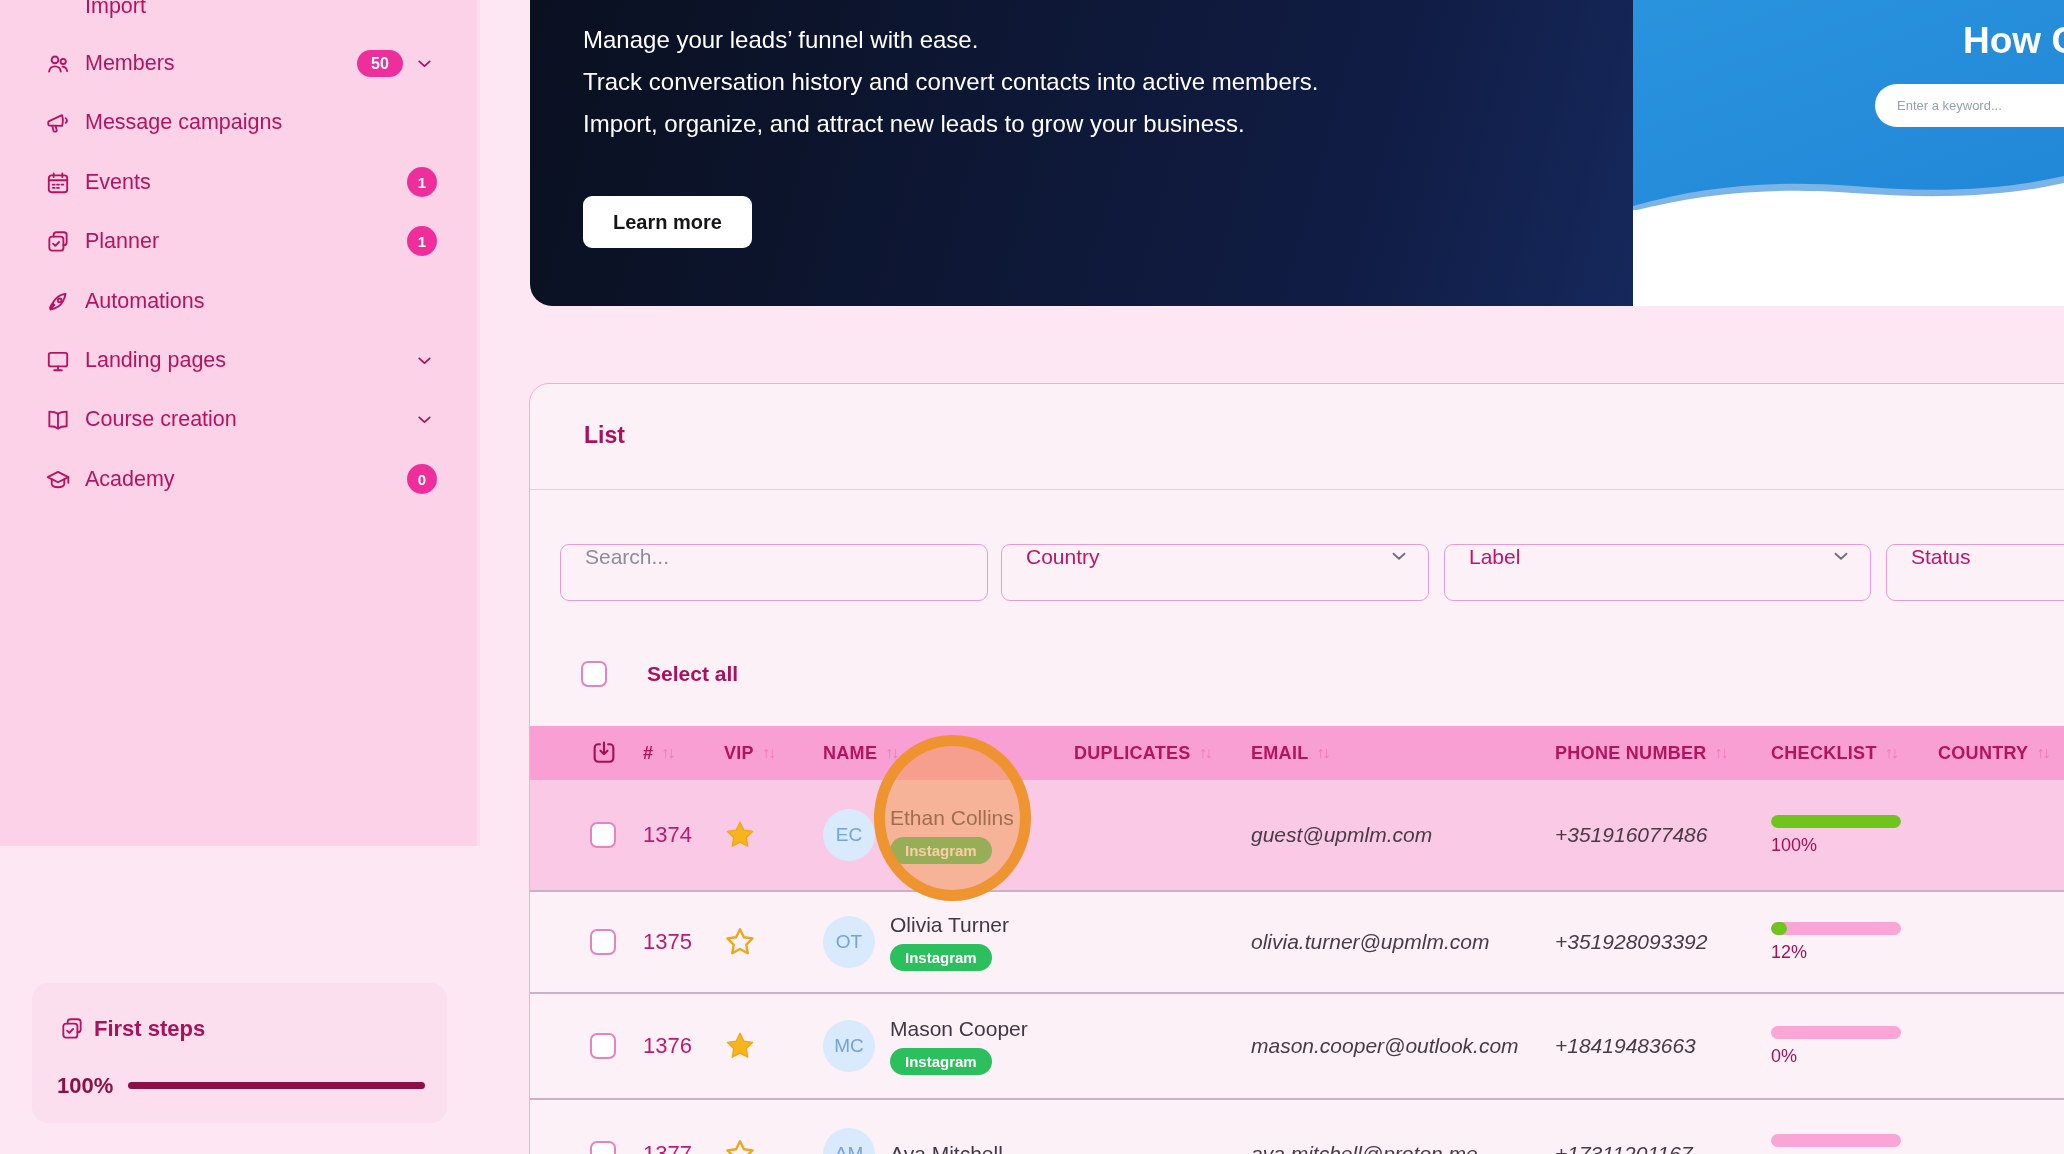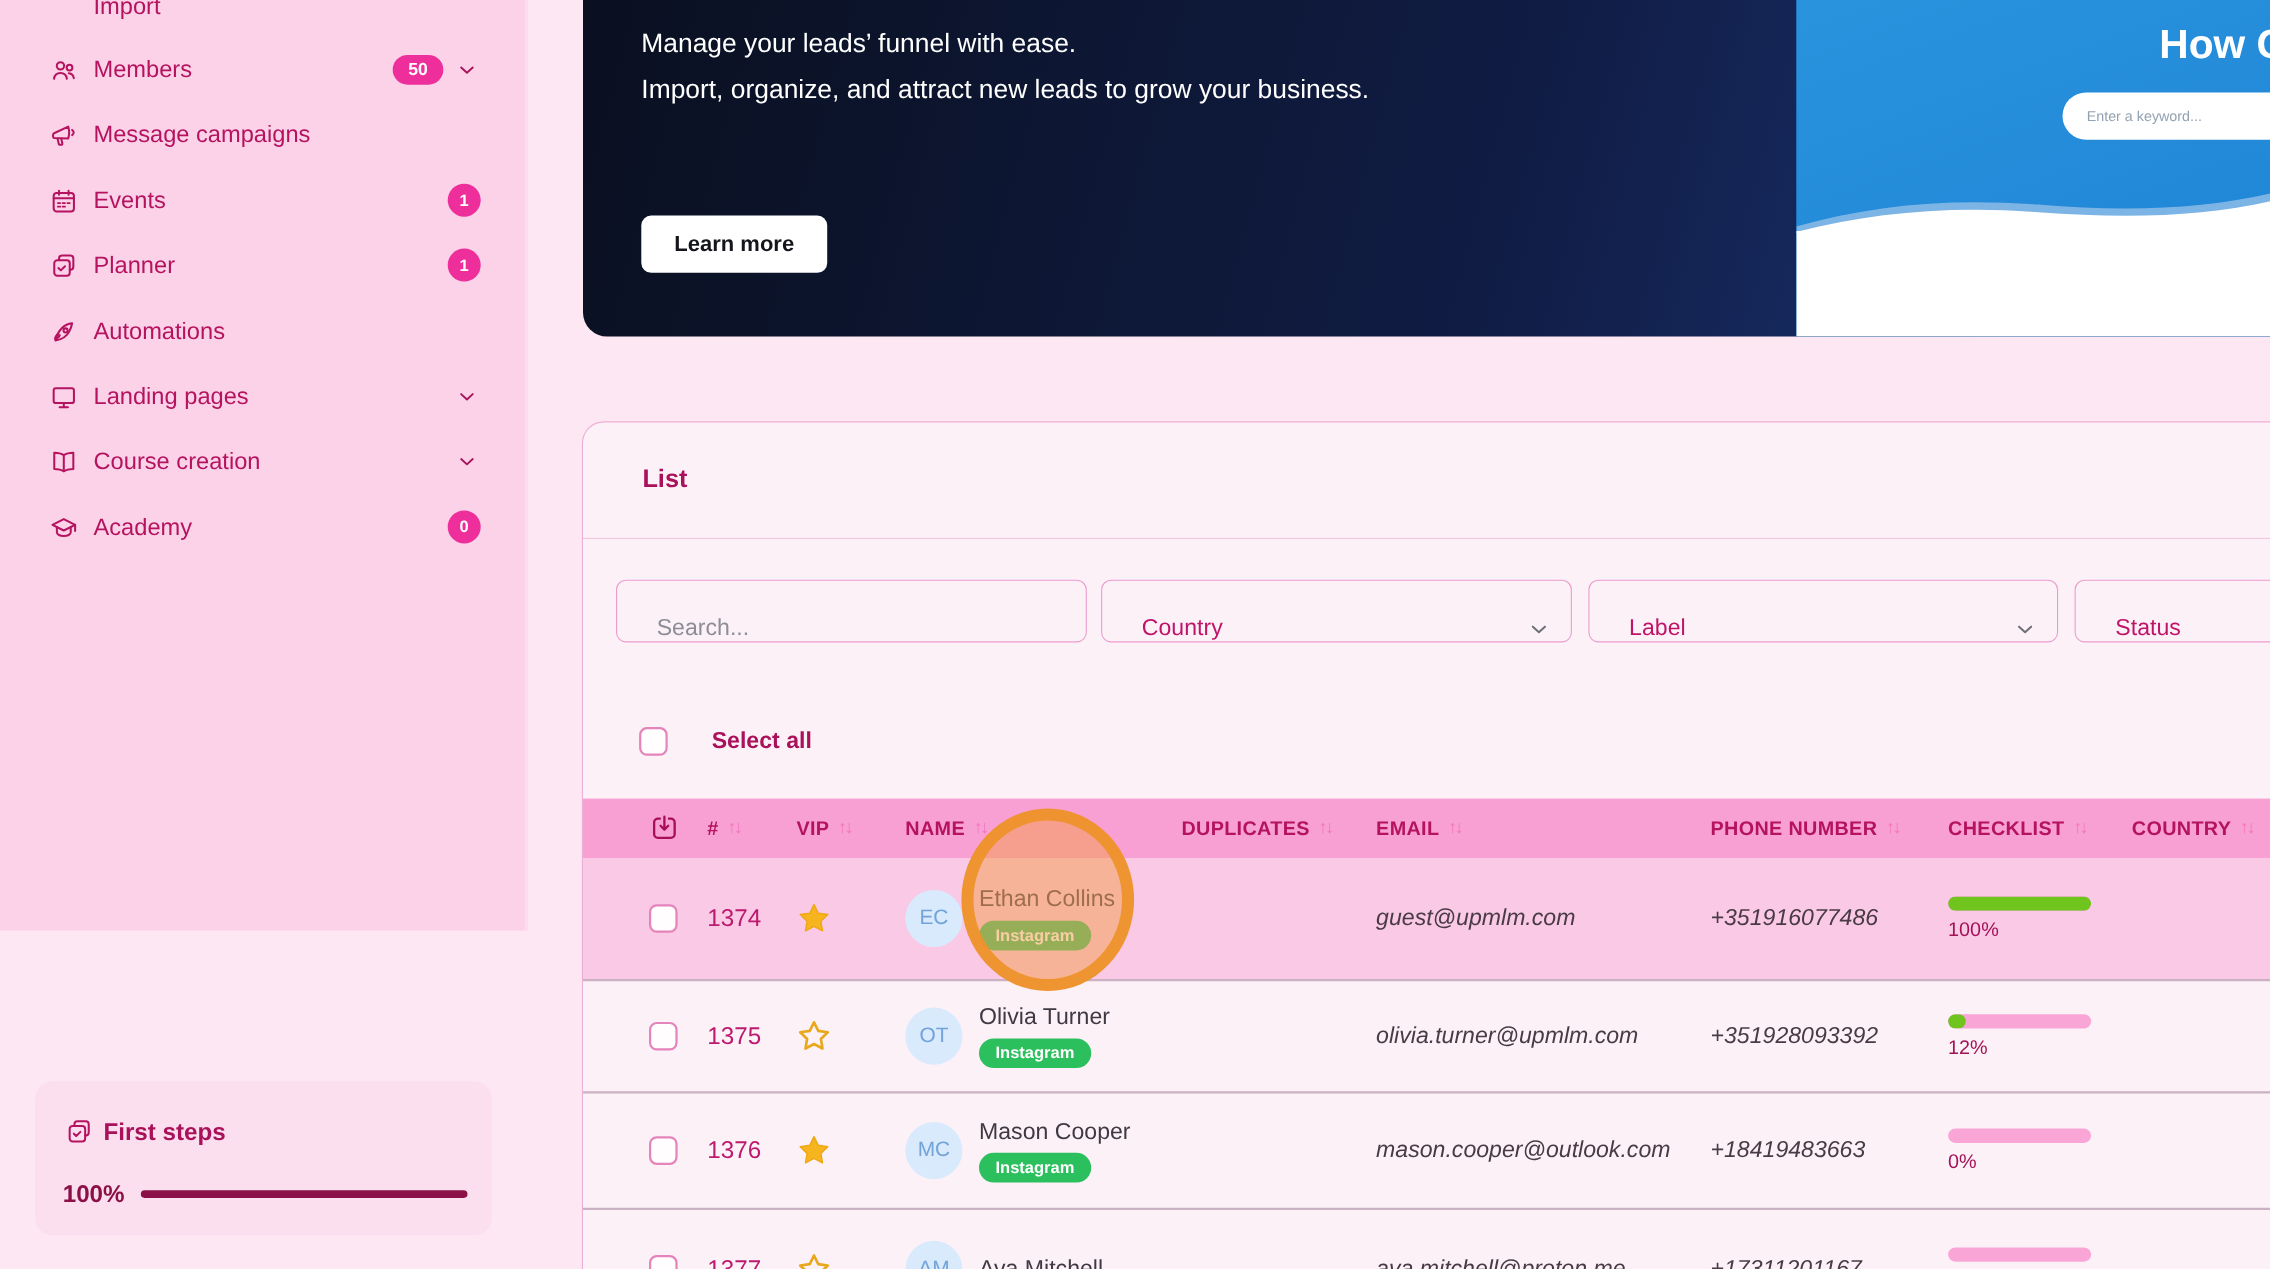--- a/index.html
+++ b/index.html
@@ -49,22 +49,22 @@
   .promo-search::placeholder { color:#93a1b0; }
   .promo-wave { position:absolute; left:0; top:166px; width:431px; height:46px; }
   .promo-white { position:absolute; left:0; top:210px; right:0; bottom:-2px; background:#fff; }
 
   
   .list-card { position:absolute; left:529px; top:383px; width:1560px; height:830px;
                background:var(--card-bg,#fdf1f8); border:1.5px solid #efaed6; border-radius:20px 20px 0 0; }
   .card-title { position:absolute; left:54px; top:38px; font-size:23px; font-weight:bold; color:#a9115a; }
   .card-divider { position:absolute; left:0; right:0; top:105px; height:0; border-top:1.5px solid #f3c6de; }
 
-  .filter { position:absolute; top:143px; height:57px; border:1.5px solid #eb9cce; border-radius:9px;
-            background:transparent; display:flex; align-items:flex-end;padding-left:12px; }
+  .filter { position:absolute; top:160px; height:57px; border:1.5px solid #eb9cce; border-radius:9px;
+            background:transparent; display:flex; align-items:flex-start; }
   .filter-search { left:30px; width:428px; }
   .filter-country { left:471px; width:428px; }
   .filter-label { left:914px; width:427px; }
   .filter-status { left:1356px; width:428px; }
   .filter input { border:none; outline:none; background:transparent; font-family:inherit;
                   font-size:21px; color:#5a5a62; padding:0 0 0 24px; width:100%; }
   .filter input::placeholder { color:#8d8d97; }
   .filter .dd-value { font-size:21px; color:#bf1468; padding-left:24px; flex:1; }
   .filter .dd-chevron { width:22px; height:22px; margin-right:18px; color:#6f6f78; }
   .filter .dd-chevron svg { width:22px; height:22px; display:block; }
@@ -275,20 +275,21 @@
         </span>
       <span class="fslabel">First steps</span>
       <span class="fspct">100%</span>
       <div class="fs-bar"></div>
     </div>
   </nav>
 
   <section class="banner">
     <div class="banner-lines">
       <div>Manage your leads’ funnel with ease.</div>
+      <div>Track conversation history and convert contacts into active members.</div>
       <div>Import, organize, and attract new leads to grow your business.</div>
     </div>
     <button class="banner-cta">Learn more</button>
 
     <div class="promo">
       <div class="promo-heading">How C</div>
       <input class="promo-search" type="text" placeholder="Enter a keyword..." style="">
       <svg class="promo-wave" viewBox="0 0 431 46" preserveAspectRatio="none">
         <path d="M0 40 C70 20 140 14 220 20 C300 27 370 24 431 10 L431 46 L0 46 Z" fill="#7db4e6"></path>
         <path d="M0 45 C70 27 140 21 220 27 C300 33 370 31 431 17 L431 46 L0 46 Z" fill="#ffffff"></path>

